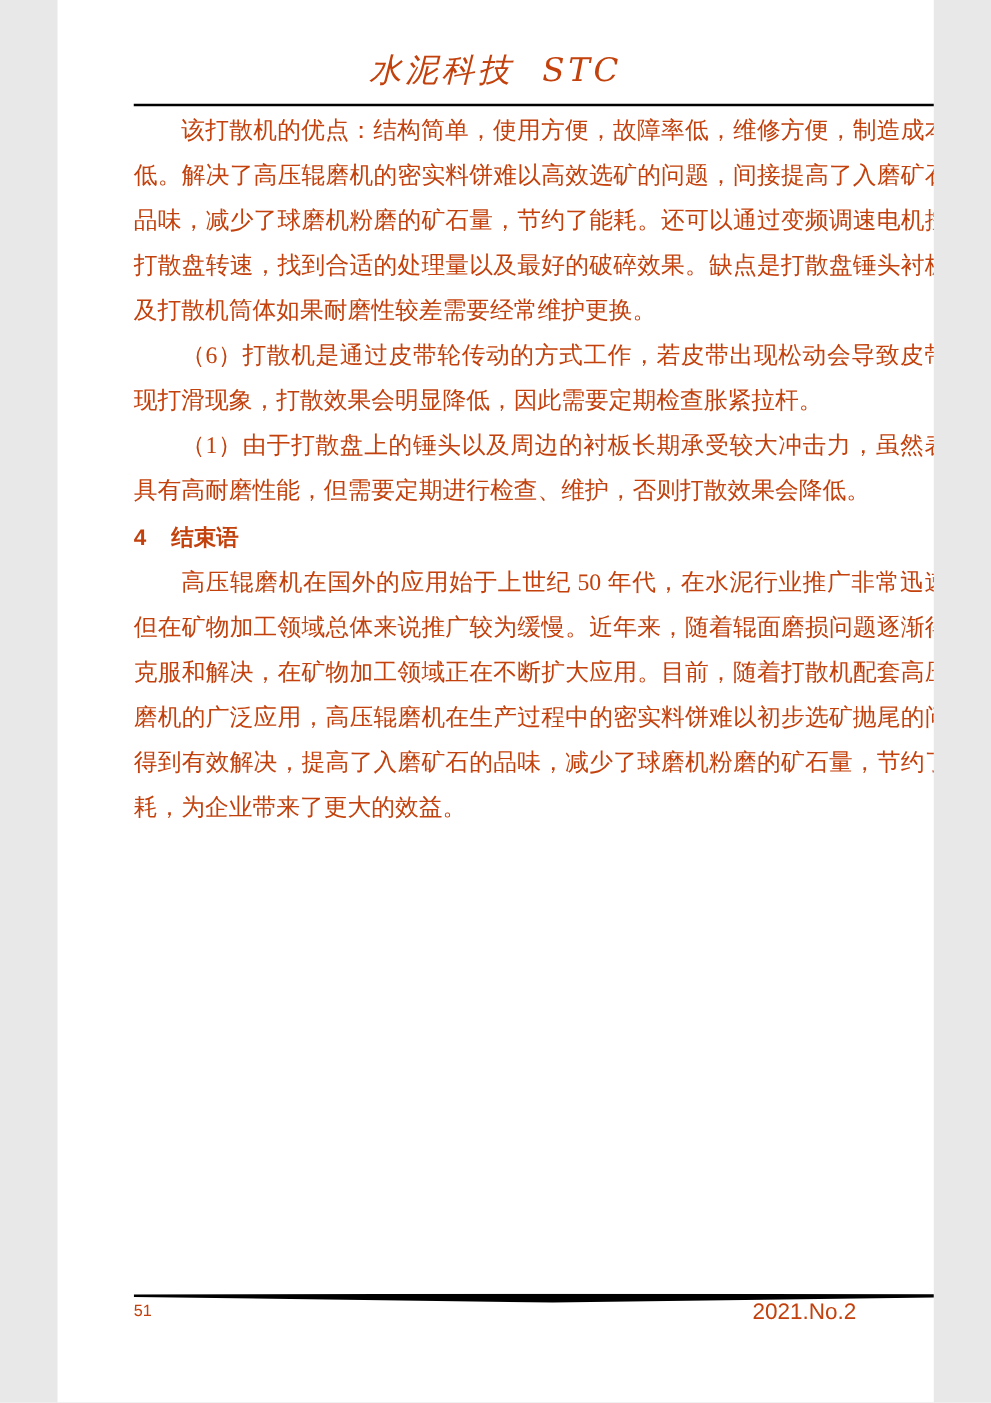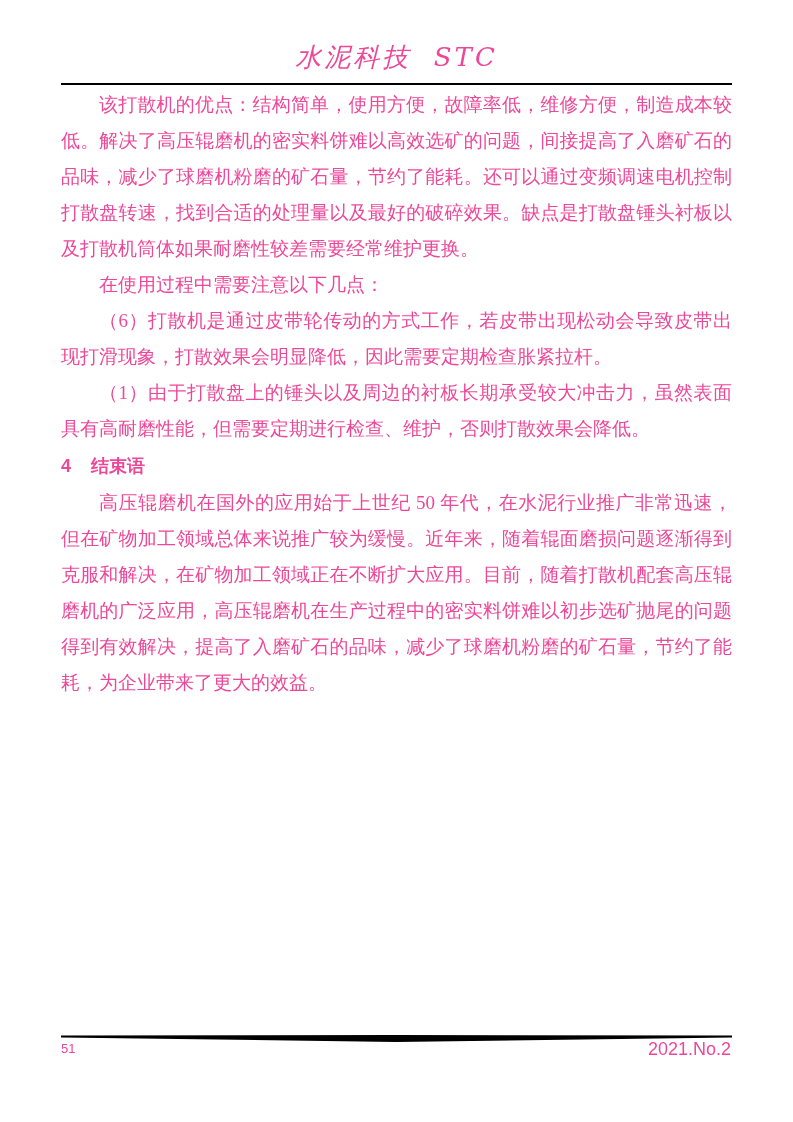--- a/index.html
+++ b/index.html
@@ -1,22 +1,22 @@
 <!DOCTYPE html>
 <html><head>
 <meta charset="utf-8">
 <style>
   html, body { margin: 0; padding: 0; background: #e8e8e8; }
   .page {
     position: relative;
-    width: 793px;
+    width: 701px;
     height: 1122px;
     margin: 0 auto;
     background: #ffffff;
-    color: #ec4899;
+    color: #c2410c;
     font-family: "Liberation Serif", "DejaVu Serif", serif;
     overflow: hidden;
   }
   
   .journal-title {
     position: absolute;
     top: 42px;
     left: 0;
     width: 100%;
     text-align: center;
@@ -90,21 +90,20 @@
 </head>
 <body>
 
 <div class="page">
 
   <div class="journal-title">水泥科技  STC</div>
   <div class="header-rule"></div>
 
   <div class="content">
     <p class="par">该打散机的优点：结构简单，使用方便，故障率低，维修方便，制造成本较低。解决了高压辊磨机的密实料饼难以高效选矿的问题，间接提高了入磨矿石的品味，减少了球磨机粉磨的矿石量，节约了能耗。还可以通过变频调速电机控制打散盘转速，找到合适的处理量以及最好的破碎效果。缺点是打散盘锤头衬板以及打散机筒体如果耐磨性较差需要经常维护更换。</p>
-    <p class="par">在使用过程中需要注意以下几点：</p>
     <p class="par">（6）打散机是通过皮带轮传动的方式工作，若皮带出现松动会导致皮带出现打滑现象，打散效果会明显降低，因此需要定期检查胀紧拉杆。</p>
     <p class="par">（1）由于打散盘上的锤头以及周边的衬板长期承受较大冲击力，虽然表面具有高耐磨性能，但需要定期进行检查、维护，否则打散效果会降低。</p>
 
     <h2 class="section-heading">
       <span class="section-number">4</span><span>结束语</span>
     </h2>
 
     <p class="par">高压辊磨机在国外的应用始于上世纪 50 年代，在水泥行业推广非常迅速，但在矿物加工领域总体来说推广较为缓慢。近年来，随着辊面磨损问题逐渐得到克服和解决，在矿物加工领域正在不断扩大应用。目前，随着打散机配套高压辊磨机的广泛应用，高压辊磨机在生产过程中的密实料饼难以初步选矿抛尾的问题得到有效解决，提高了入磨矿石的品味，减少了球磨机粉磨的矿石量，节约了能耗，为企业带来了更大的效益。</p>
   </div>
 

